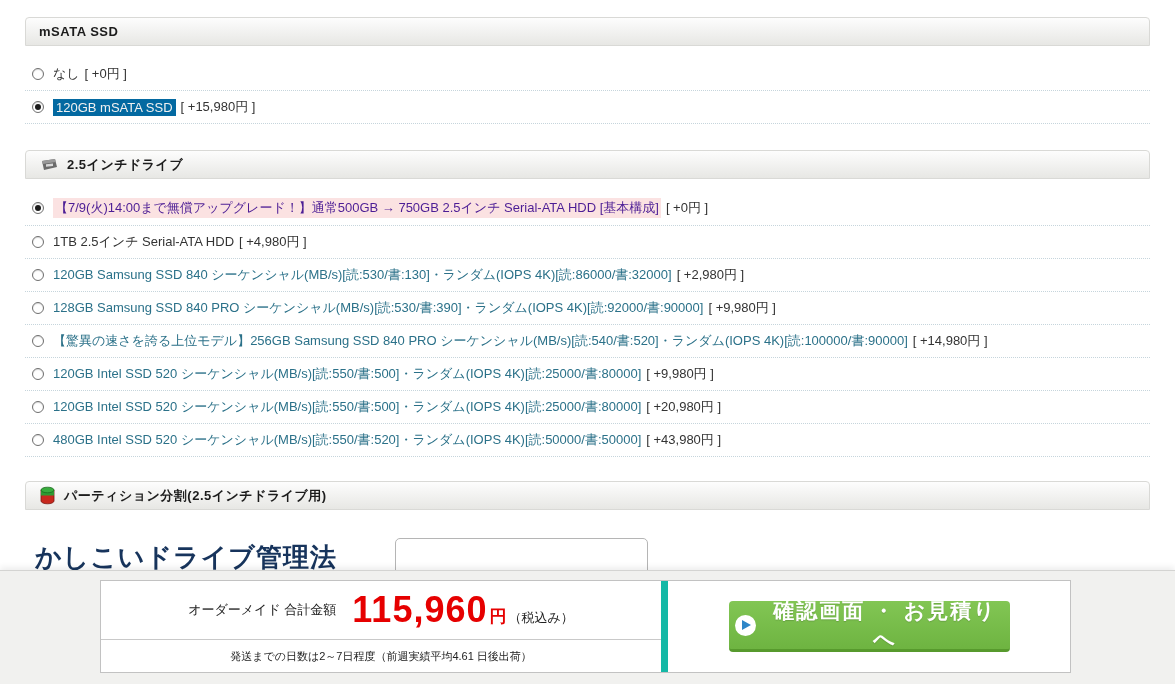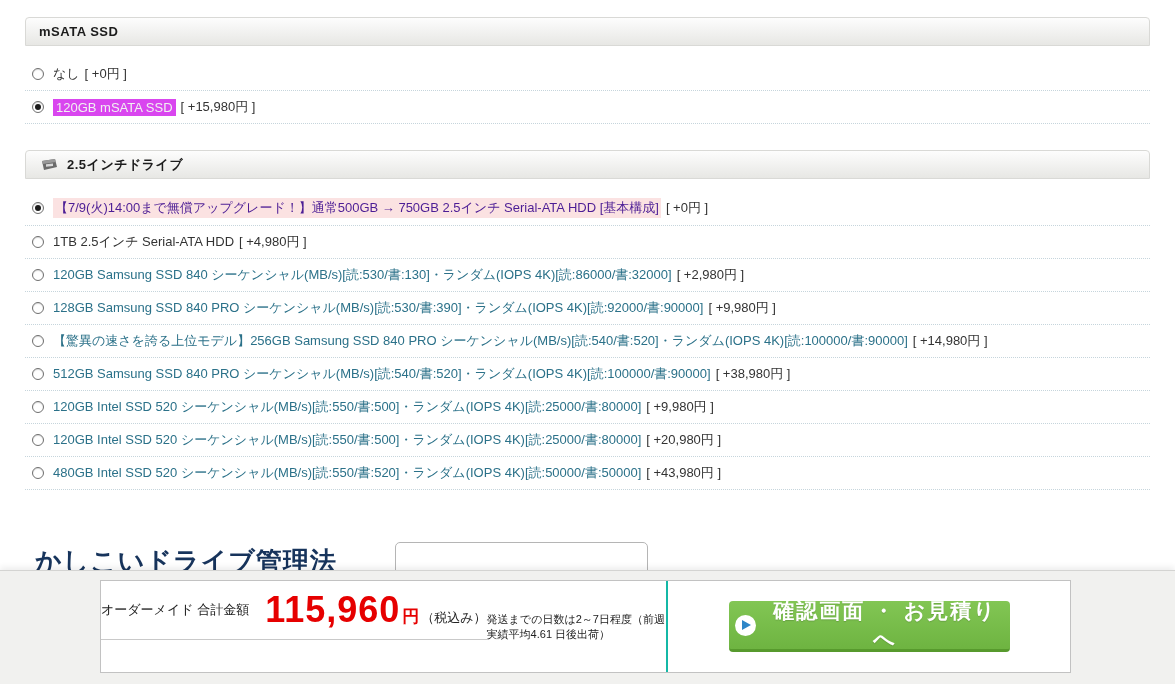--- a/index.html
+++ b/index.html
@@ -38,21 +38,21 @@
     position:relative;
     box-shadow:inset 0 1px 1px rgba(0,0,0,.15);
   }
   .radio.checked::after {
     content:""; position:absolute; left:2px; top:2px; right:2px; bottom:2px;
     background:#1b1b1b; border-radius:50%;
   }
   .lbl { }
   .teal { color:#2b7189; }
   .hl-red  { color:#4c1d95; background:#fbe2e2; padding:1px 2px; }
-  .hl-gray { color:#f1f1f1; background:#d946ef; padding:1px 3px; }
+  .hl-gray { color:#f1f1f1; background:#0369a1; padding:1px 3px; }
   .price { color:#333; margin-left:5px; }
 
   .gap1 { height:26px; }
   .gap2 { height:24px; }
 
   
   .hdd-icon { flex:none; width:20px; height:15px; display:inline-block; }
   .part-icon { flex:none; width:17px; height:19px; display:inline-block; }
 
   
@@ -72,21 +72,21 @@
     position:absolute; left:0; bottom:0; width:1175px; height:114px;
     background:#f1f1ef; border-top:1px solid #d4d4d2;
     box-shadow:0 -3px 6px rgba(0,0,0,.07);
     z-index:10;
   }
   .bottom-box {
     position:absolute; left:100px; top:9px; width:971px; height:93px;
     background:#fff; border:1px solid #c2c2c2;
     display:flex;
   }
-  .bb-left { width:567px; border-right:2px solid #14b8a6; display:flex; flex-direction:row; }
+  .bb-left { width:567px; border-right:7px solid #14b8a6; display:flex; flex-direction:column; }
   .price-row {
     height:59px; display:flex; align-items:center; justify-content:center;
     gap:16px; border-bottom:1px solid #cscsc;
     border-bottom:1px solid #c9c9c9;
   }
   .total-label { font-size:13px; color:#222; }
   .total-value { font-size:36px; font-weight:bold; color:#e60000; letter-spacing:1px; line-height:1; }
   .total-unit  { font-size:17px; font-weight:bold; color:#e60000; margin-left:2px; }
   .tax-note    { font-size:13px; color:#222; margin-left:2px; }
   .ship-row { flex:1; display:flex; align-items:center; justify-content:center; font-size:11px; color:#222; }
@@ -171,44 +171,49 @@
         <span class="lbl teal">128GB Samsung SSD 840 PRO シーケンシャル(MB/s)[読:530/書:390]・ランダム(IOPS 4K)[読:92000/書:90000]</span>
         <span class="price">[ +9,980円 ]</span>
       </div>
       <div class="opt-row">
         <span class="radio"></span>
         <span class="lbl teal">【驚異の速さを誇る上位モデル】256GB Samsung SSD 840 PRO シーケンシャル(MB/s)[読:540/書:520]・ランダム(IOPS 4K)[読:100000/書:90000]</span>
         <span class="price">[ +14,980円 ]</span>
       </div>
       <div class="opt-row">
         <span class="radio"></span>
-        <span class="lbl teal">512GB Samsung SSD 840 PRO シーケンシャル(MB/s)[読:540/書:520]・ランダム(IOPS 4K)[読:100000/書:90000]</span>
-        <span class="price">[ +38,980円 ]</span>
-      </div>
-      <div class="opt-row">
-        <span class="radio"></span>
         <span class="lbl teal">120GB Intel SSD 520 シーケンシャル(MB/s)[読:550/書:500]・ランダム(IOPS 4K)[読:25000/書:80000]</span>
         <span class="price">[ +9,980円 ]</span>
       </div>
       <div class="opt-row">
         <span class="radio"></span>
         <span class="lbl teal">120GB Intel SSD 520 シーケンシャル(MB/s)[読:550/書:500]・ランダム(IOPS 4K)[読:25000/書:80000]</span>
         <span class="price">[ +20,980円 ]</span>
       </div>
       <div class="opt-row">
         <span class="radio"></span>
         <span class="lbl teal">480GB Intel SSD 520 シーケンシャル(MB/s)[読:550/書:520]・ランダム(IOPS 4K)[読:50000/書:50000]</span>
         <span class="price">[ +43,980円 ]</span>
       </div>
     </div>
   </div>
 
   <div class="gap2"></div>
 
   <div class="sec">
+    <div class="sec-header">
+      <span class="part-icon">
+        <svg width="17" height="19" viewBox="0 0 17 19">
+          <path d="M2,4 L2,15 A6.5,2.8 0 0 0 15,15 L15,4 Z" fill="#c8281e" stroke="#7a150f" stroke-width="0.8"></path>
+          <path d="M2,4 L2,9.5 L15,9.5 L15,4 Z" fill="#2e9b33"></path>
+          <ellipse cx="8.5" cy="4" rx="6.5" ry="2.8" fill="#38ad3e" stroke="#1c6b20" stroke-width="0.8"></ellipse>
+        </svg>
+      </span>
+      <span>パーティション分割(2.5インチドライブ用)</span>
+    </div>
     <div class="partition-body">
       <div class="clipped-heading">かしこいドライブ管理法</div>
       <div class="clipped-select"></div>
     </div>
   </div>
 
 </div>
 
 <div class="bottom-bar">
   <div class="bottom-box">

